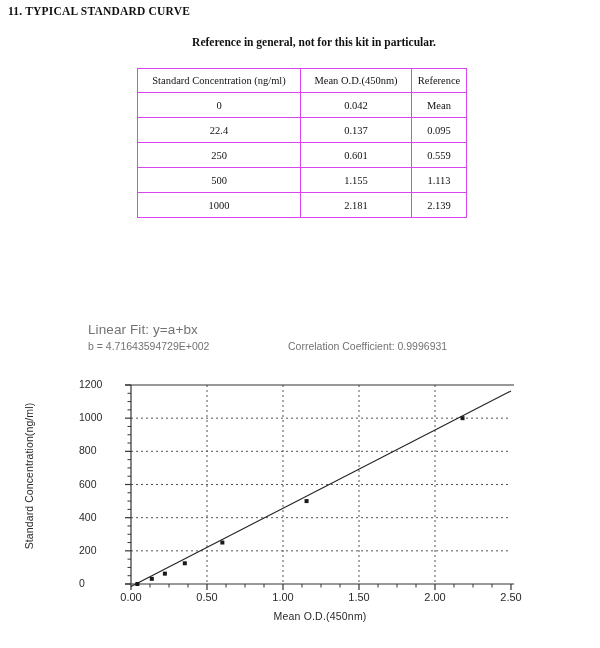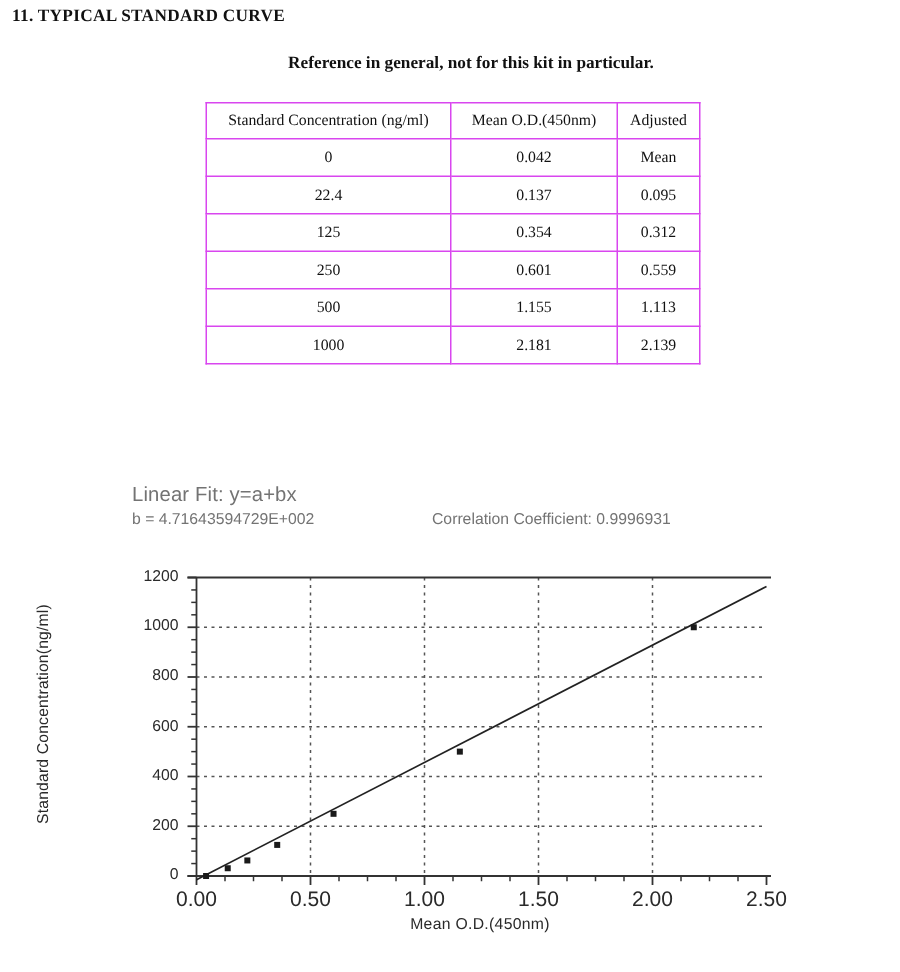--- a/index.html
+++ b/index.html
@@ -119,64 +119,59 @@
     width: 380px;
     text-align: center;
     font-family: "Liberation Sans", sans-serif;
     font-size: 10.5px;
     color: #2a2a2a;
     letter-spacing: 0.2px;
   }
   .y-tick-label {
     position: absolute;
     width: 40px;
-    text-align: right;
+    text-align: left;
     font-family: "Liberation Sans", sans-serif;
     font-size: 10.5px;
     color: #2a2a2a;
   }
   .x-tick-label {
     position: absolute;
     width: 46px;
     text-align: center;
     font-family: "Liberation Sans", sans-serif;
-    font-size: 14px;
+    font-size: 11px;
     color: #2a2a2a;
   }
   svg { display: block; }
 </style>
 </head>
 <body>
 
 <div class="section-title">11. TYPICAL STANDARD CURVE</div>
 <div class="subtitle">Reference in general, not for this kit in particular.</div>
 
 <table class="std-table">
   <thead>
     <tr>
       <th class="col-conc">Standard Concentration (ng/ml)</th>
       <th class="col-od">Mean O.D.(450nm)</th>
-      <th class="col-adj">Adjusted</th>
+      <th class="col-adj">Reference</th>
     </tr>
   </thead>
   <tbody>
     <tr>
       <td>0</td>
       <td>0.042</td>
       <td>Mean</td>
     </tr>
     <tr>
       <td>22.4</td>
       <td>0.137</td>
       <td>0.095</td>
-    </tr>
-    <tr>
-      <td>125</td>
-      <td>0.354</td>
-      <td>0.312</td>
     </tr>
     <tr>
       <td>250</td>
       <td>0.601</td>
       <td>0.559</td>
     </tr>
     <tr>
       <td>500</td>
       <td>1.155</td>
       <td>1.113</td>

